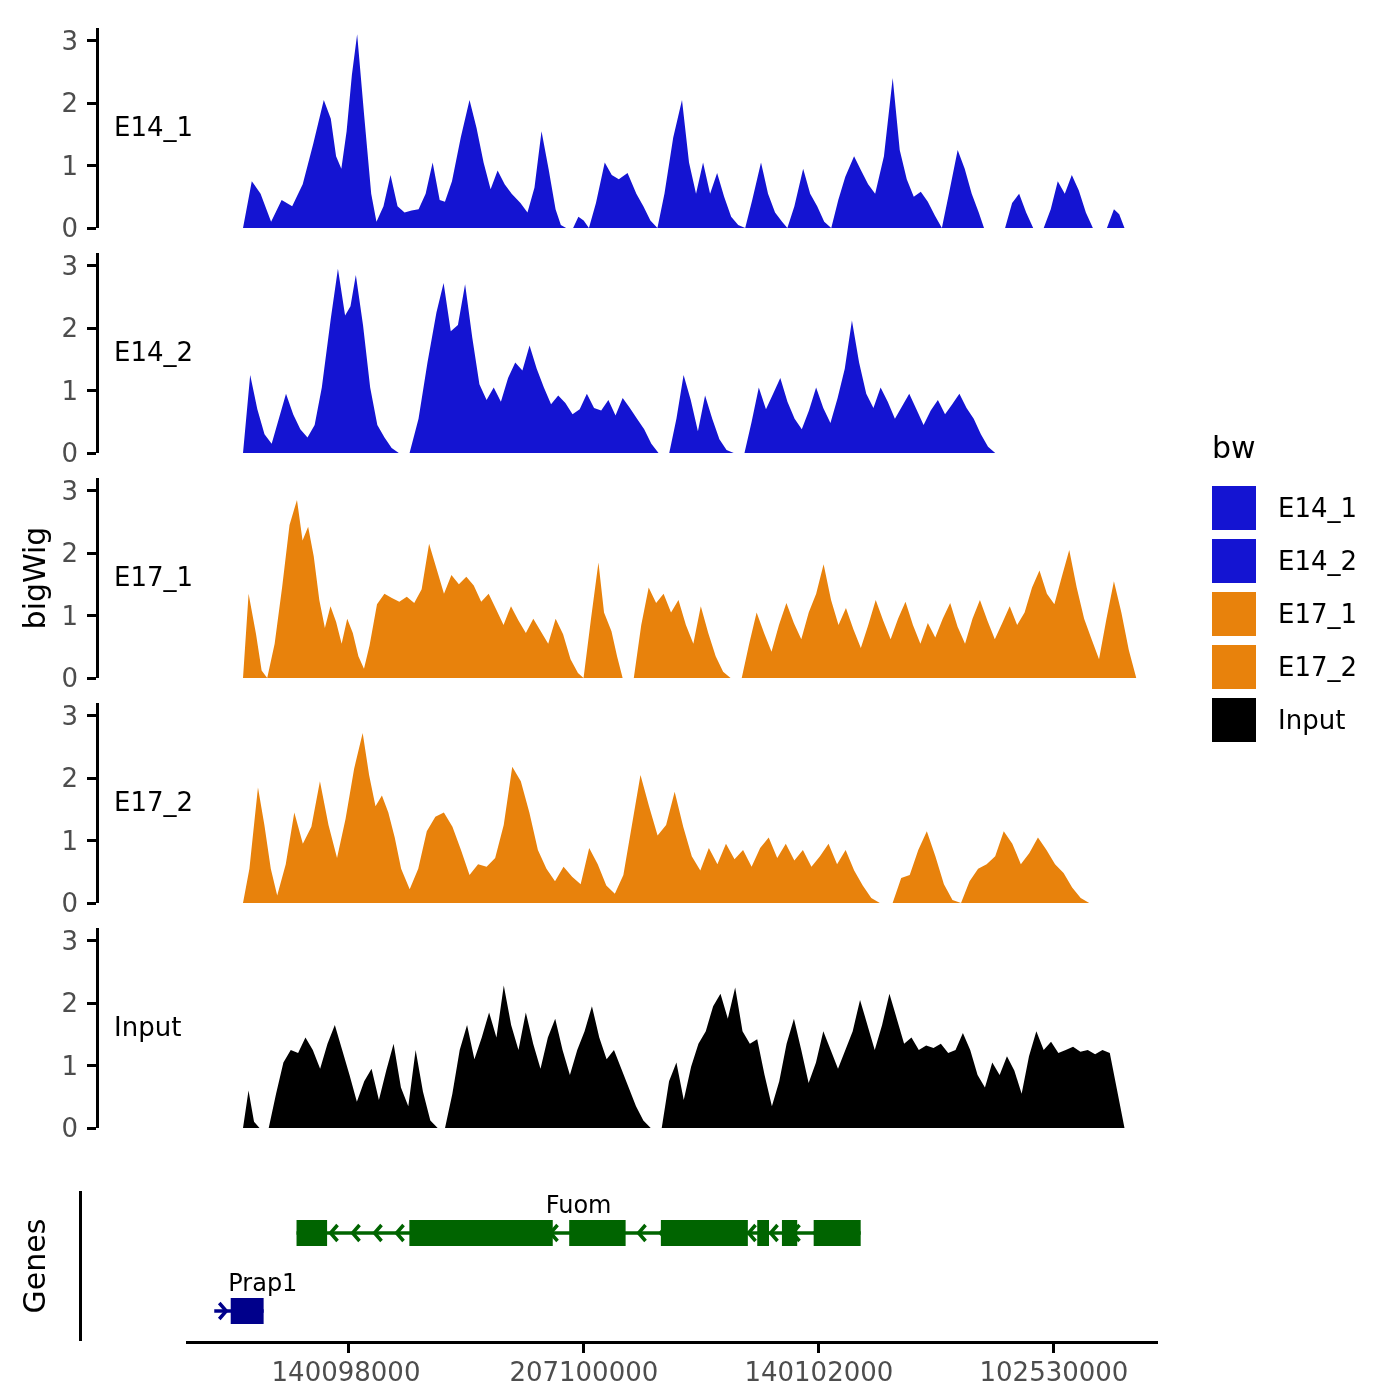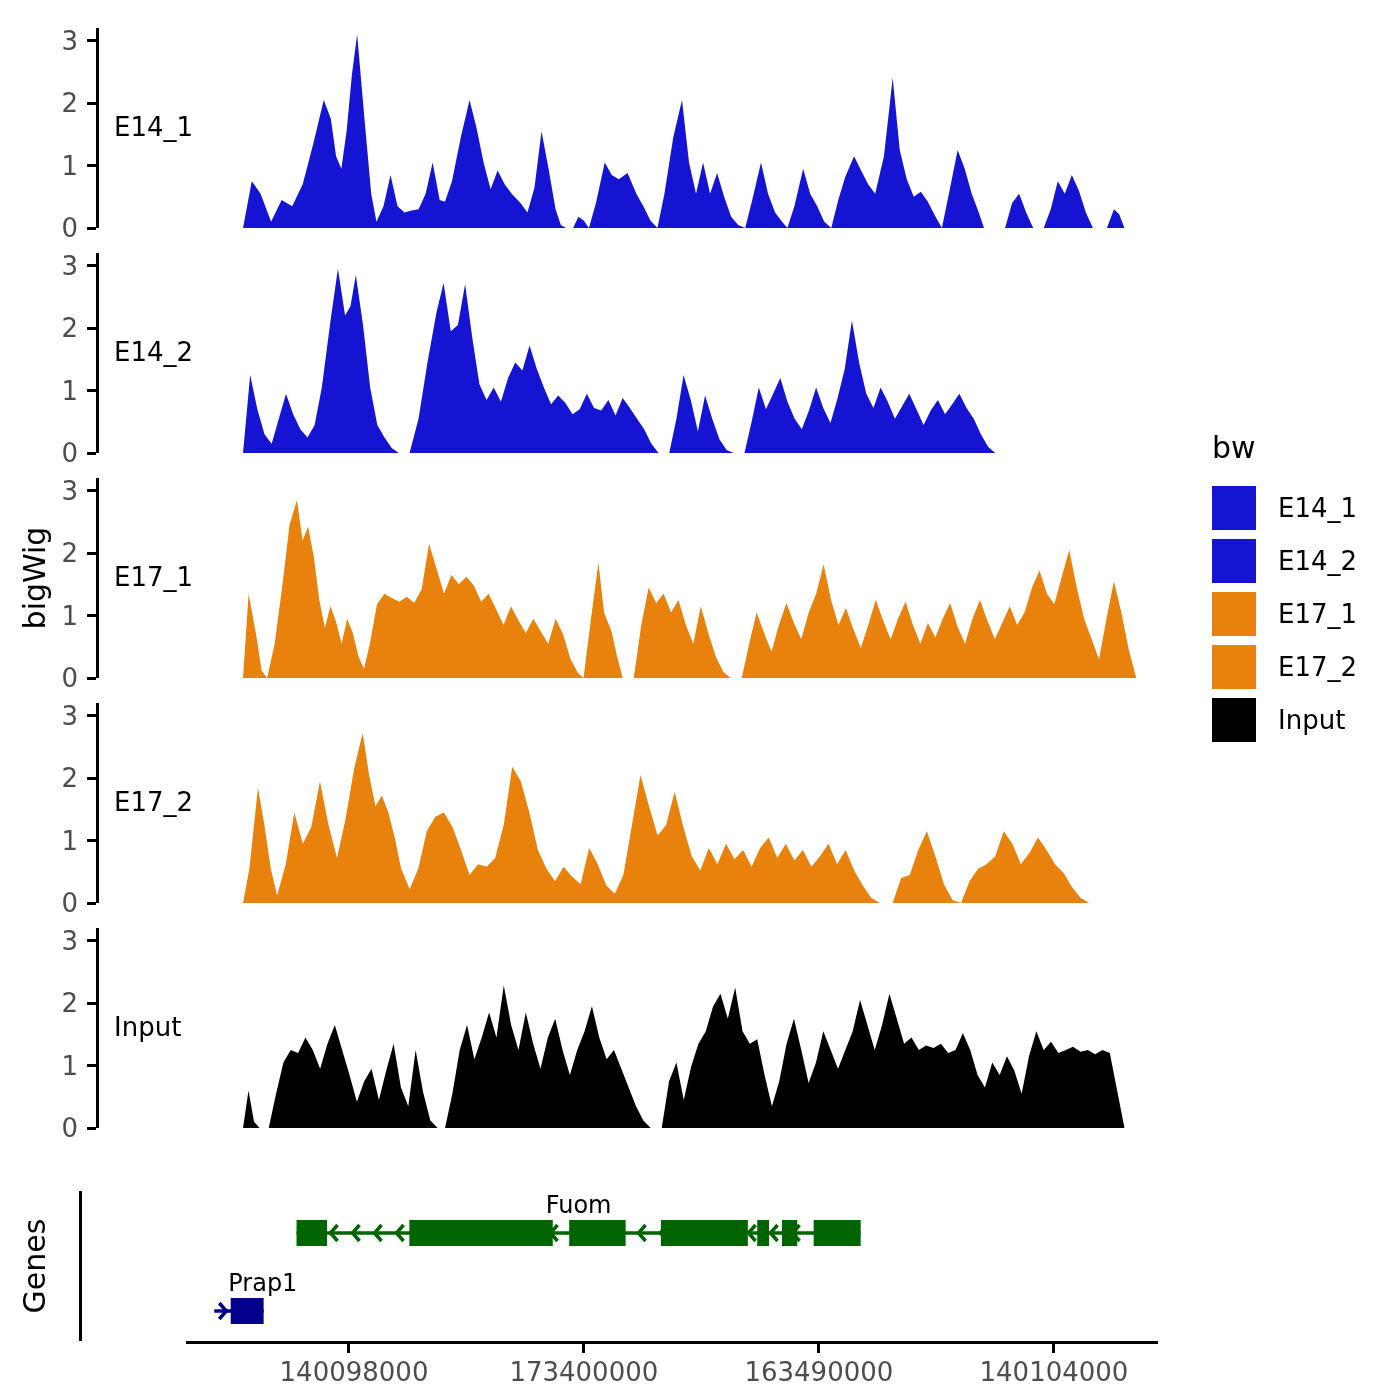--- a/index.html
+++ b/index.html
@@ -260,27 +260,27 @@
           <path d="M162.25925925925927,112 L169.25925925925927,120 L162.25925925925927,128" fill="none" stroke="#00008b" stroke-width="3.5"></path>
           <rect x="151.71358024691358" y="107" width="32.908641975308626" height="26" fill="#00008b"></rect>
           <text x="149.25925925925927" y="100" text-anchor="start" font-size="24" font-family="&quot;DejaVu Sans&quot;, sans-serif" fill="#000">Prap1</text>
         </g>
       </svg>
     </div>
 
   <div id="xaxis">
       <div class="x-axis-line" style="left: 186px; top: 1341px; width: 972px;"></div>
       <div class="x-tick" style="left: 347.29px; top: 1344px;"></div>
-      <div class="x-tick-label" style="left: 244px; top: 1359px; width: 220px;">140098000</div>
+      <div class="x-tick-label" style="left: 236px; top: 1359px; width: 220px;">140098000</div>
       <div class="x-tick" style="left: 582.352px; top: 1344px;"></div>
-      <div class="x-tick-label" style="left: 473.852px; top: 1359px; width: 220px;">173400000</div>
+      <div class="x-tick-label" style="left: 473.852px; top: 1359px; width: 220px;">207100000</div>
       <div class="x-tick" style="left: 817.414px; top: 1344px;"></div>
-      <div class="x-tick-label" style="left: 708.914px; top: 1359px; width: 220px;">163490000</div>
+      <div class="x-tick-label" style="left: 708.914px; top: 1359px; width: 220px;">140102000</div>
       <div class="x-tick" style="left: 1052.48px; top: 1344px;"></div>
-      <div class="x-tick-label" style="left: 943.975px; top: 1359px; width: 220px;">140104000</div>
+      <div class="x-tick-label" style="left: 943.975px; top: 1359px; width: 220px;">102530000</div>
     </div>
   <div class="axis-title-x" id="xlab" style="left: 186px; width: 972px; top: 1399px;">chr7 position (bp)</div>
 
   <div class="legend" id="legend" style="left: 1212px; top: 430px; width: 180px;">
     <div class="legend-title">bw</div>
     <div id="legend-rows">
         <div class="legend-row" style="left: 0px; top: 56px;">
           <div class="legend-key" style="background: rgb(20, 20, 210);"></div>
           <div class="legend-label">E14_1</div>
         </div>

